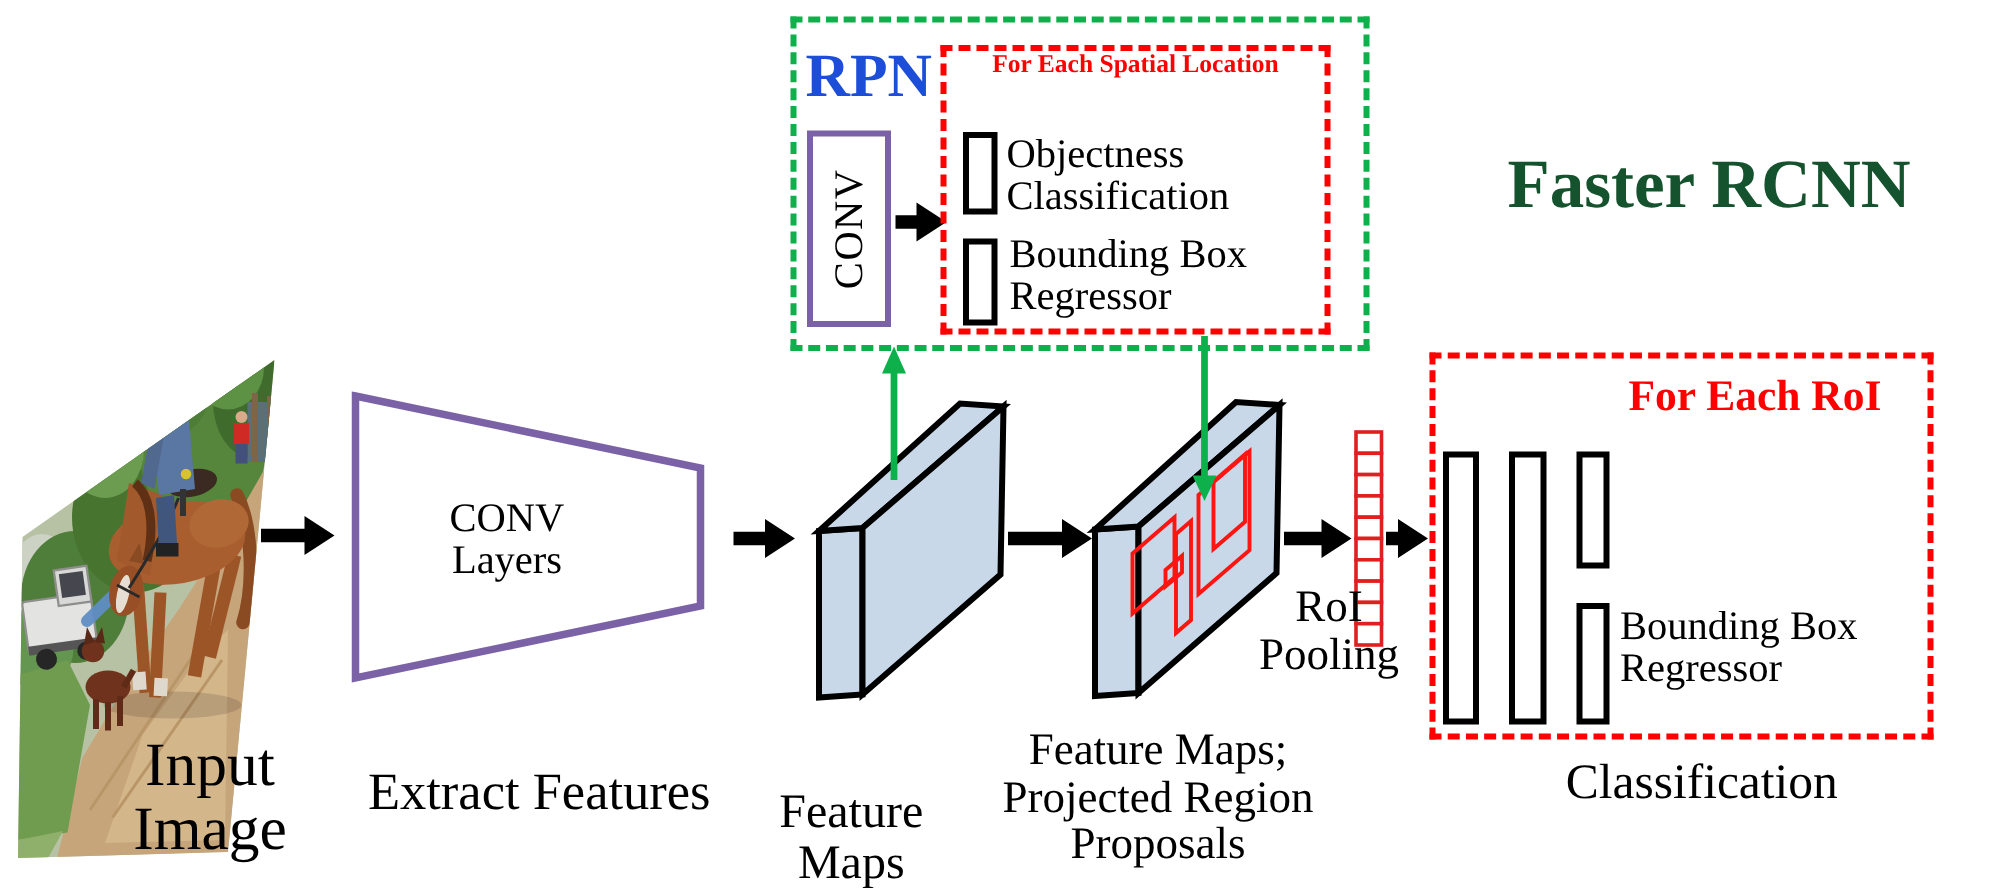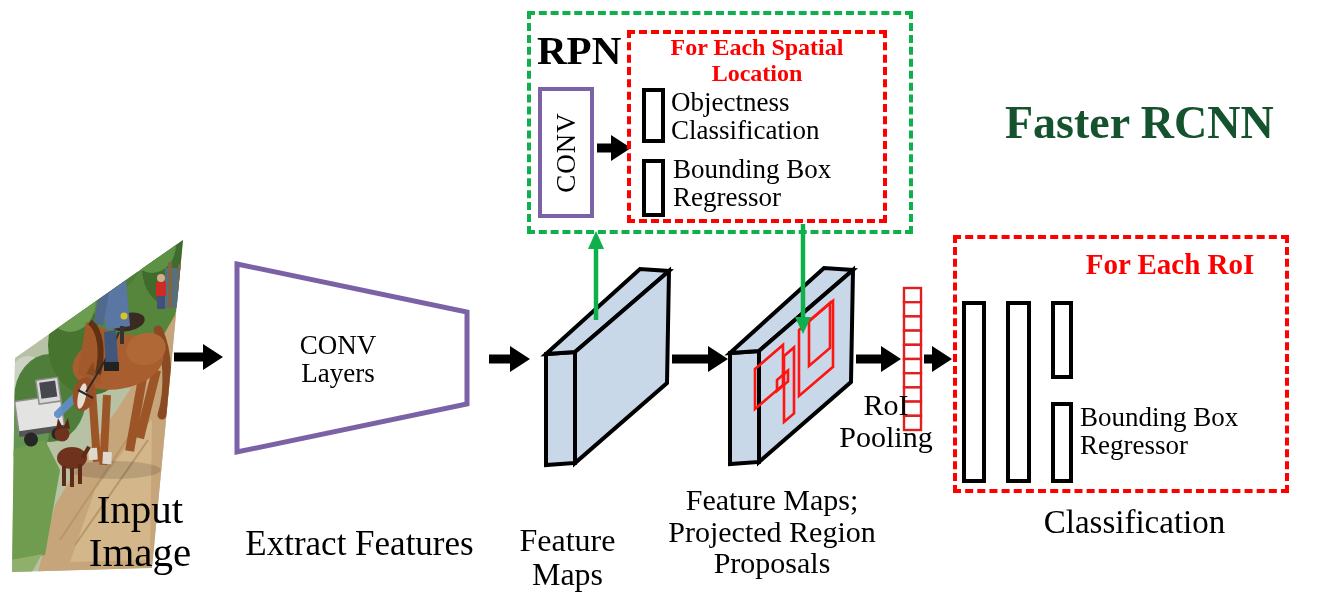--- a/index.html
+++ b/index.html
@@ -15,22 +15,22 @@
   .rbox-spatial{position:absolute;left:627px;top:30px;width:260px;height:193px;
         border:4px dashed #fd0000;box-sizing:border-box;}
   .rbox-roi{position:absolute;left:953px;top:235px;width:336px;height:258px;
         border:4px dashed #fd0000;box-sizing:border-box;}
   
   .blkrect{position:absolute;border:4px solid #000;background:#fff;box-sizing:border-box;}
   .conv-box{position:absolute;left:538px;top:87px;width:56px;height:131px;
         border:4px solid #7b62a6;box-sizing:border-box;background:#fff;
         display:flex;align-items:center;justify-content:center;}
   .conv-box span{transform:rotate(-90deg);font-size:27px;letter-spacing:1px;white-space:nowrap;}
-  .t-rpn{position:absolute;left:537px;top:26px;font-size:41px;font-weight:bold;color:#000000;}
-  .t-spatial{position:absolute;left:640px;top:34px;width:234px;font-size:24px;font-weight:bold;
+  .t-rpn{position:absolute;left:537px;top:26px;font-size:41px;font-weight:bold;color:#1d4ed8;}
+  .t-spatial{position:absolute;left:640px;top:34px;width:234px;font-size:17px;font-weight:bold;
         color:#fd0000;text-align:center;line-height:1.1;}
   .t-roi-title{position:absolute;left:1045px;top:248px;width:250px;font-size:29px;font-weight:bold;
         color:#fd0000;text-align:center;}
   .t-main-title{position:absolute;left:1005px;top:96px;font-size:46px;font-weight:bold;
         color:#14532d;white-space:nowrap;}
 </style>
 </head>
 <body>
 
 <div id="stage">
@@ -194,20 +194,20 @@
 
   <div class="rbox-roi"></div>
   <div class="t-roi-title">For Each RoI</div>
   <div class="blkrect" style="left:962px;top:301px;width:24px;height:182px;"></div>
   <div class="blkrect" style="left:1006px;top:301px;width:25px;height:182px;"></div>
   <div class="blkrect" style="left:1051px;top:301px;width:22px;height:78px;"></div>
   <div class="blkrect" style="left:1051px;top:402px;width:22px;height:81px;"></div>
   <div class="lbl left" style="left:1080px;top:403px;width:212px;font-size:27px;">Bounding Box Regressor</div>
 
   <div class="lbl" style="left:75px;top:488px;width:130px;font-size:41px;">Input Image</div>
-  <div class="lbl nowrap" style="left:232px;top:510px;width:255px;font-size:35px;margin-top:16px;">Extract Features</div>
+  <div class="lbl nowrap" style="left:232px;top:510px;width:255px;font-size:35px;">Extract Features</div>
   <div class="lbl" style="left:278px;top:331px;width:120px;font-size:27px;text-align:center;">CONV Layers</div>
   <div class="lbl" style="left:505px;top:495px;width:125px;font-size:32px;margin-top:29px;">Feature Maps</div>
   <div class="lbl" style="left:658px;top:484px;width:228px;font-size:30px;">Feature Maps; Projected Region Proposals</div>
   <div class="lbl nowrap" style="left:1027px;top:505px;width:215px;font-size:33px;">Classification</div>
   <div class="lbl" style="left:830px;top:389px;width:112px;font-size:30px;">RoI Pooling</div>
 
 </div>
 
 </body></html>

